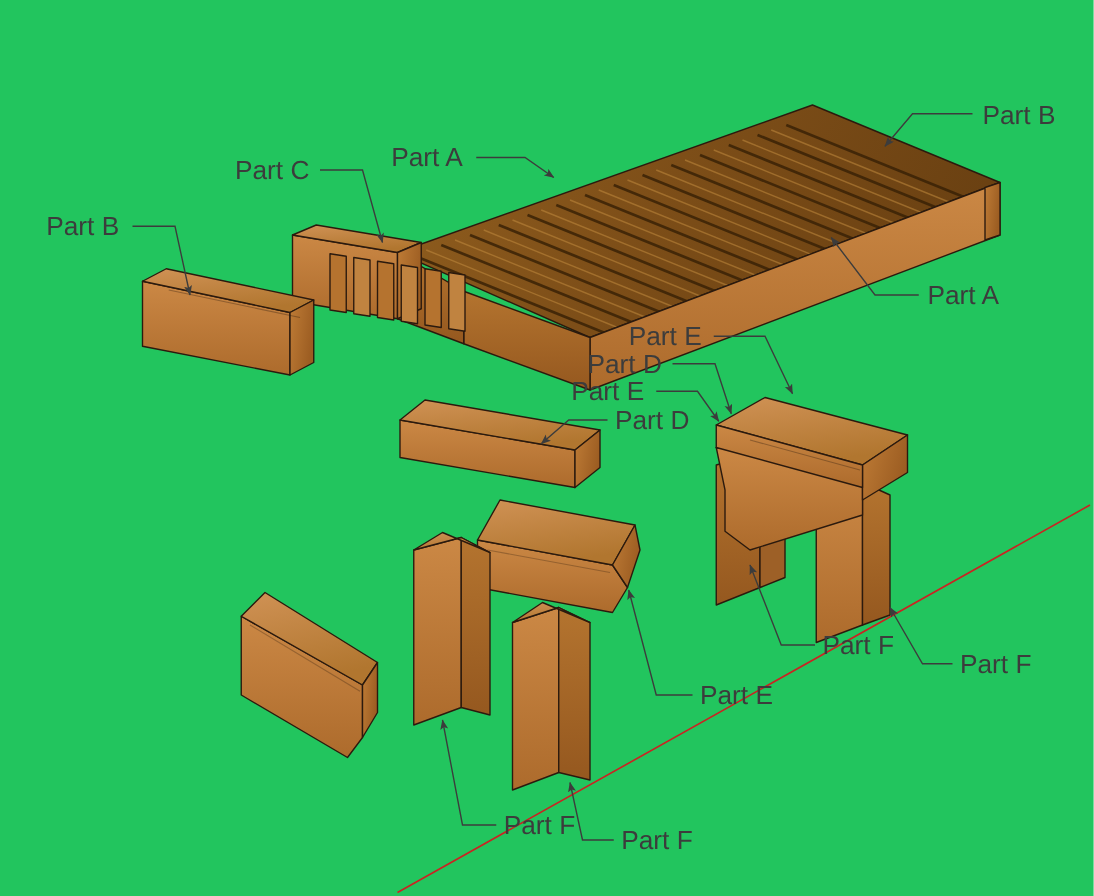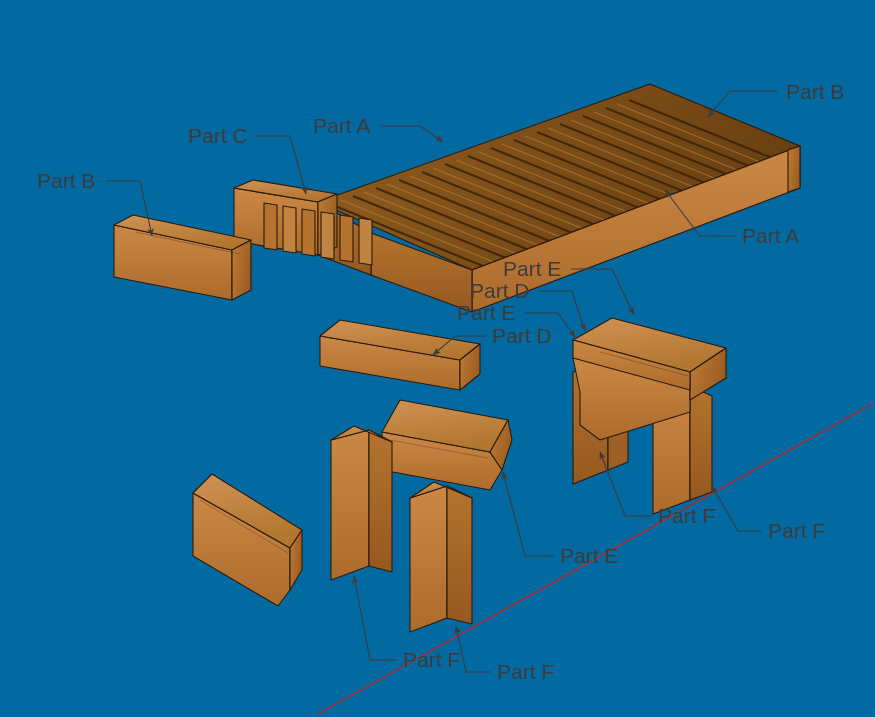--- a/index.html
+++ b/index.html
@@ -1,18 +1,18 @@
 <!DOCTYPE html>
 <html><head>
 <meta charset="utf-8">
 <style>
   html,body{margin:0;padding:0;background:#ffffff;}
   body{width:875px;height:717px;overflow:hidden;
        font-family:"Liberation Sans","DejaVu Sans",sans-serif;}
-  #stage{position:relative;width:875px;height:717px;background:#0369a1;}
+  #stage{position:relative;width:875px;height:717px;background:#22c55e;}
   svg{display:block;}
   .lbl{font-family:"Liberation Sans","DejaVu Sans",sans-serif;
        font-size:21px;fill:#3c3c3c;}
   .leader{stroke:#3c3c3c;stroke-width:1.1;fill:none;}
   .edge{stroke:#2b1a0e;stroke-width:1.1;stroke-linejoin:round;}
   .edge-l{stroke:#2b1a0e;stroke-width:0.9;fill:none;}
   .cutline{stroke:#cc2222;stroke-width:1.3;fill:none;}
 </style>
 </head>
 <body>

